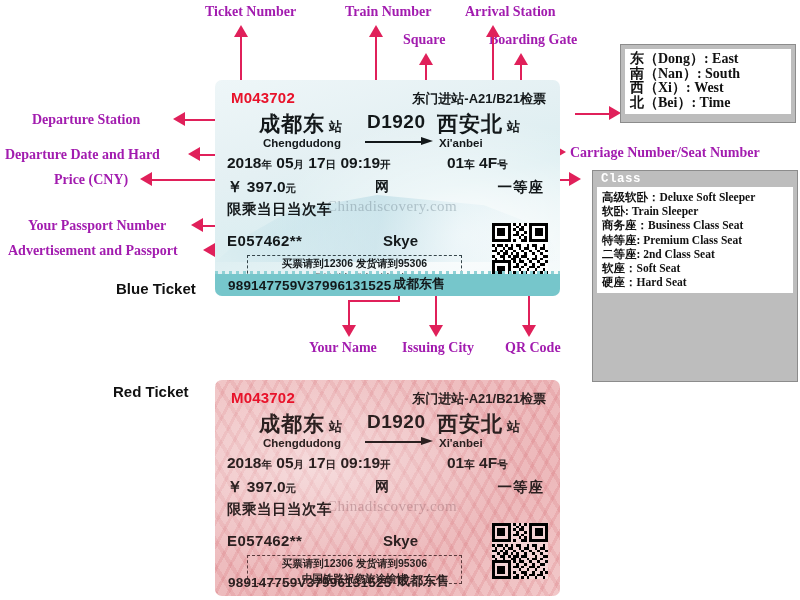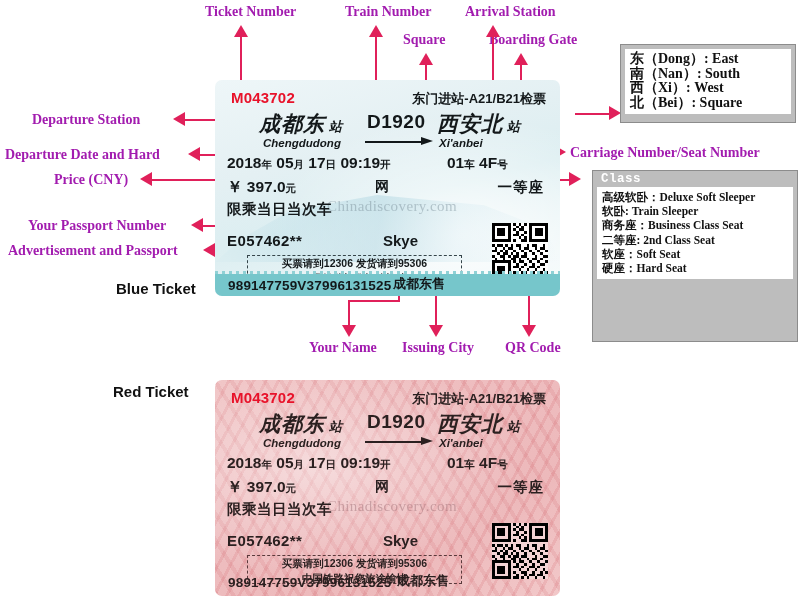--- a/index.html
+++ b/index.html
@@ -45,21 +45,21 @@
     font-size:15px;letter-spacing:.4px;color:rgba(120,140,150,.45);white-space:nowrap;}
   .ticket-red .watermark{color:rgba(150,105,110,.45);}
 
   .body{position:absolute;left:0;top:0;right:0;bottom:0;}
 
   .tk-num{position:absolute;left:16px;top:9px;font-family:"Liberation Sans",sans-serif;
     font-size:15px;font-weight:700;color:#e8122a;letter-spacing:.2px;}
   .tk-gate{position:absolute;right:14px;top:10px;font-family:"Liberation Sans",sans-serif;
     font-size:13px;font-weight:700;white-space:nowrap;}
 
-  .tk-stations{position:absolute;left:0;right:0;top:30px;height:44px;font-style:italic;}
+  .tk-stations{position:absolute;left:0;right:0;top:30px;height:44px;}
   .st{position:absolute;}
   .st .cn{font-family:"Liberation Sans",sans-serif;font-size:21px;font-weight:700;letter-spacing:1px;}
   .st .zhan{font-family:"Liberation Sans",sans-serif;font-size:13px;font-weight:700;margin-left:4px;}
   .st .py{font-family:"Liberation Sans",sans-serif;font-size:11.5px;font-weight:600;display:block;margin-top:-1px;}
   .st-dep{left:44px;}
   .st-dep .py{margin-left:4px;}
   .st-arr{left:222px;}
   .st-arr .py{margin-left:2px;}
 
   .tk-train{position:absolute;left:152px;top:31px;font-family:"Liberation Sans",sans-serif;
@@ -100,21 +100,21 @@
   .ticket-red .seller{bottom:6px;left:182px;}
 
   .qr{position:absolute;right:12px;top:143px;width:56px;height:56px;background:#fff;}
   .qr svg{display:block;}
 
   
   .legend{position:absolute;background:#bdbdbd;border:1px solid #8c8c8c;box-sizing:border-box;}
   .legend .inner{background:#fff;margin:4px;padding:3px 5px 4px 5px;}
   .legend .line{font-family:"Liberation Serif",serif;font-size:14px;color:#111;white-space:nowrap;line-height:14.5px;font-weight:700;}
   #dir-legend{left:620px;top:44px;width:176px;height:79px;}
-  #class-legend{left:592px;top:170px;width:206px;height:172px;}
+  #class-legend{left:592px;top:170px;width:206px;height:212px;}
   #class-legend .hdr{font-family:"Liberation Mono",monospace;font-size:12.5px;color:#fff;font-weight:700;padding:1px 0 1px 8px;letter-spacing:.5px;}
   #class-legend .line{font-size:11.5px;line-height:14.2px;}
 </style>
 </head>
 <body>
 
 <div class="lbl" style="left:205px;top:4px;">Ticket Number</div>
 <div class="lbl" style="left:345px;top:4px;">Train Number</div>
 <div class="lbl" style="left:465px;top:4px;">Arrival Station</div>
 <div class="lbl" style="left:403px;top:32px;">Square</div>
@@ -523,27 +523,28 @@
     <div class="serial">989147759V37996131525</div>
     <div class="seller">成都东售</div>
   </div>
 </div>
 
 <div class="legend" id="dir-legend">
   <div class="inner">
     <div class="line">东（Dong）: East</div>
     <div class="line">南（Nan）: South</div>
     <div class="line">西（Xi）: West</div>
-    <div class="line">北（Bei）: Square</div>
+    <div class="line">北（Bei）: Time</div>
   </div>
 </div>
 
 <div class="legend" id="class-legend">
   <div class="hdr">Class</div>
   <div class="inner" style="margin-top:0;">
     <div class="line">高级软卧：Deluxe Soft Sleeper</div>
     <div class="line">软卧: Train Sleeper</div>
     <div class="line">商务座：Business Class Seat</div>
+    <div class="line">特等座: Premium Class Seat</div>
     <div class="line">二等座: 2nd Class Seat</div>
     <div class="line">软座：Soft Seat</div>
     <div class="line">硬座：Hard Seat</div>
   </div>
 </div>
 
 </body></html>

